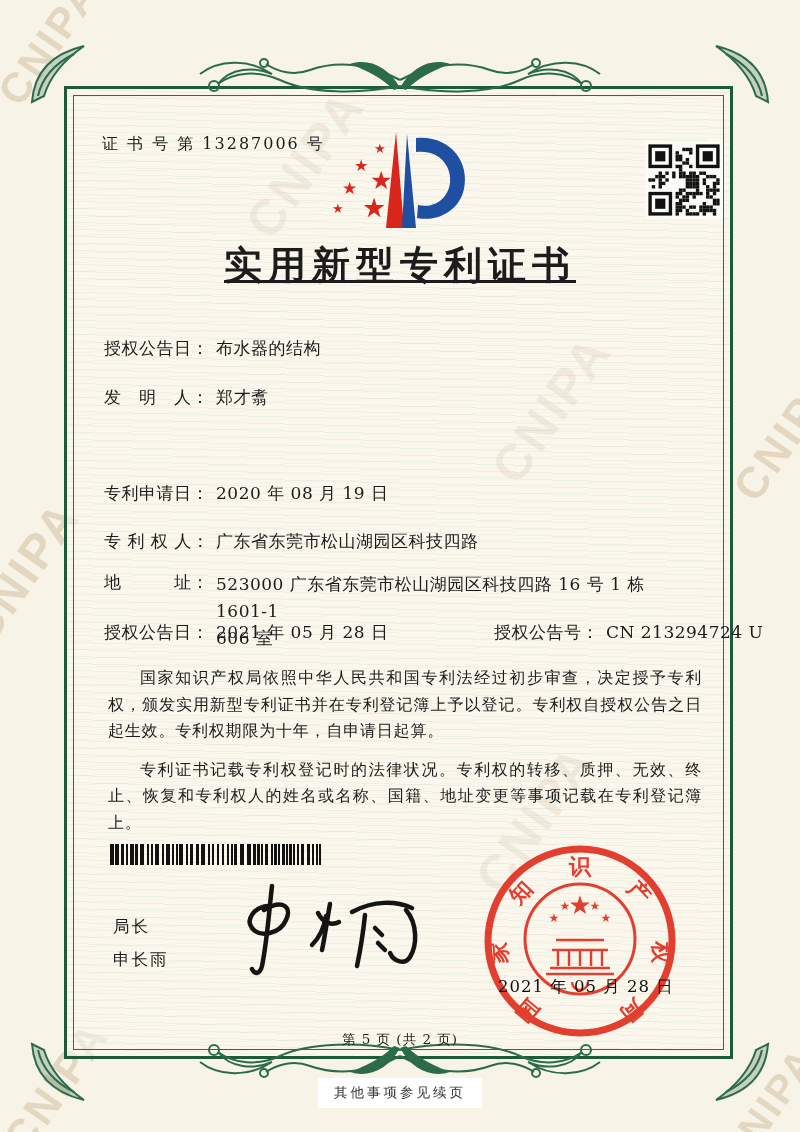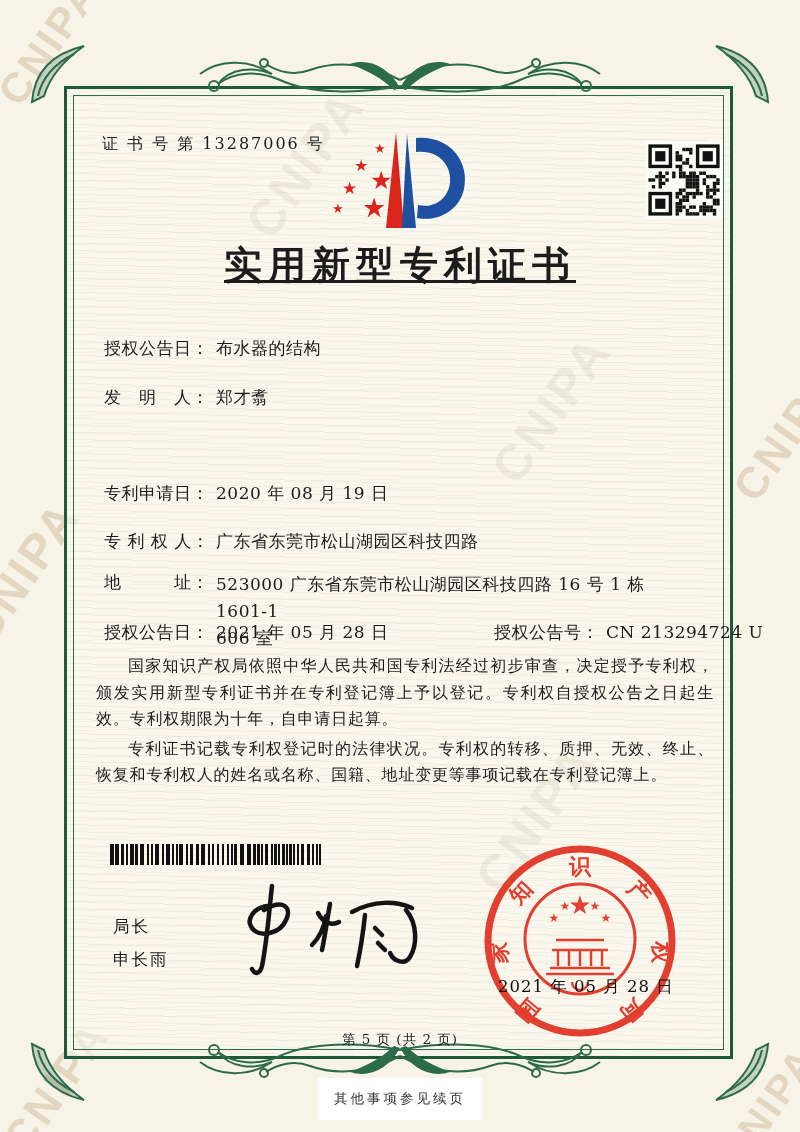--- a/index.html
+++ b/index.html
@@ -43,32 +43,32 @@
   .logo .star{position:absolute;color:#d9251c;line-height:1;font-family:"DejaVu Sans",sans-serif}
   .qr{position:absolute;left:645px;top:141px;width:78px;height:78px;background:#fbfbf8}
   .row{position:absolute;left:104px;font-size:17px;letter-spacing:.5px;white-space:nowrap}
   .row .lab{display:inline-block;min-width:112px}
   .addr-val{display:inline-block;vertical-align:top;white-space:normal;width:460px;line-height:27px}
   .pair2{position:absolute;left:390px;top:0}
   .paras{
     position:absolute;left:96px;top:653px;width:618px;
     font-size:16px;line-height:26.5px;letter-spacing:.8px;text-align:justify;
   }
-  .paras p{margin:0;text-indent:2em}
+  .paras p{margin:12px;text-indent:2em}
   .paras p + p{margin-top:3px}
   .barcode{position:absolute;left:110px;top:844px;width:212px;height:21px}
   .director{position:absolute;left:113px;font-family:Liberation Sans, sans-serif;font-size:16.5px;letter-spacing:2px}
   .sig{position:absolute;left:222px;top:880px;width:218px;height:98px}
   .seal{position:absolute;left:466px;top:842px;width:228px;height:200px}
   .seal-ch{fill:#e03020;font-size:22px;font-weight:bold;text-anchor:middle;font-family:"DejaVu Serif",serif}
   .seal-date{position:absolute;left:498px;top:976px;font-size:16.5px;letter-spacing:1px;color:#101010;z-index:5}
   .page-info{position:absolute;left:64px;top:1031px;width:672px;text-align:center;font-size:13.5px;letter-spacing:1px}
   .note{
     position:absolute;left:50%;transform:translateX(-50%);top:1078px;z-index:6;
-    background:#ffffff;padding:12px 16px;font-size:13.5px;letter-spacing:3px;color:#333;
+    background:#ffffff;padding:6px 16px;font-size:13.5px;letter-spacing:3px;color:#333;
   }
 </style>
 </head>
 <body>
 
 <div class="wm" style="left:-22px;top:18px;font-size:42px">CNIPA</div>
 <div class="wm" style="left:222px;top:135px;font-size:50px">CNIPA</div>
 <div class="wm" style="left:468px;top:380px;font-size:50px">CNIPA</div>
 <div class="wm" style="left:-58px;top:545px;font-size:48px">CNIPA</div>
 <div class="wm" style="left:712px;top:410px;font-size:44px">CNIPA</div>

